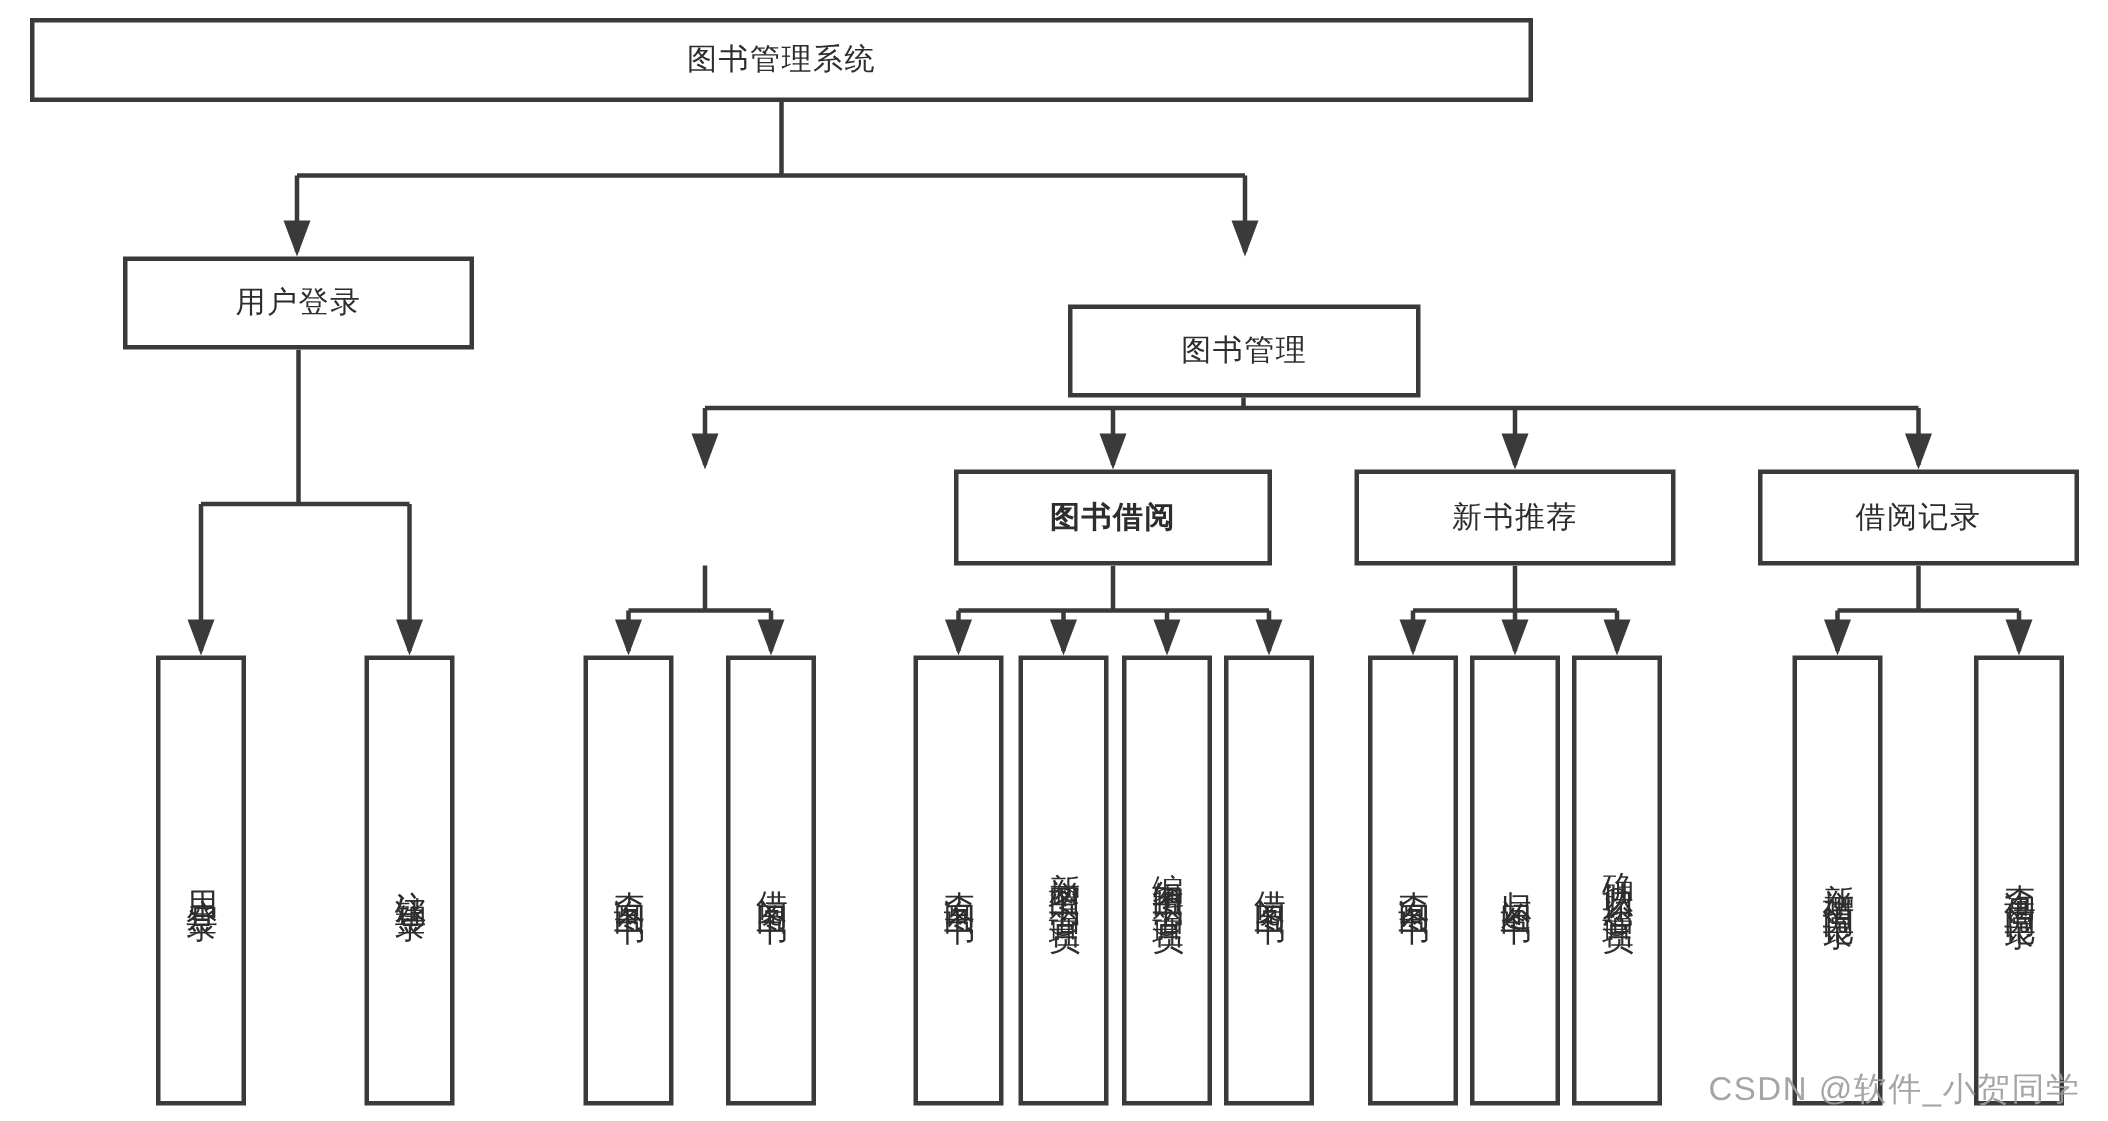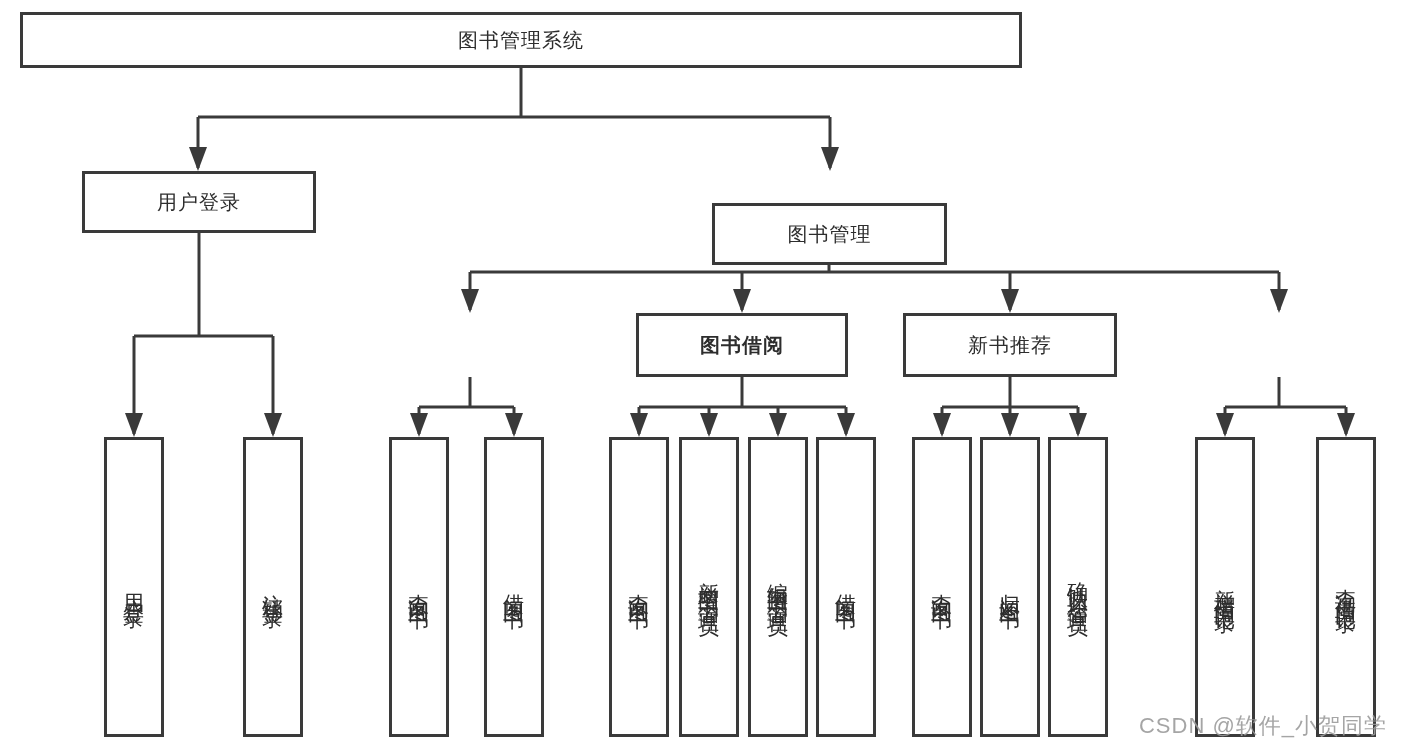--- a/index.html
+++ b/index.html
@@ -146,20 +146,23 @@
   <div class="node h" style="left:712px; top:171px; width:235px; height:62px;margin-top:32px;">
     <span>图书管理</span>
   </div>
 
   <div class="node h" style="left:636px; top:313px; width:212px; height:64px;font-weight:bold;">
     <span>图书借阅</span>
   </div>
   <div class="node h" style="left:903px; top:313px; width:214px; height:64px;">
     <span>新书推荐</span>
   </div>
+  <div class="node h" style="left:1172px; top:313px; width:214px; height:64px;">
+    <span>借阅记录</span>
+  </div>
 
   <div class="node v" style="left:104px; top:437px; width:60px; height:300px;">
     <span>用户登录</span>
   </div>
   <div class="node v" style="left:243px; top:437px; width:60px; height:300px;">
     <span>注销登录</span>
   </div>
 
   <div class="node v" style="left:389px; top:437px; width:60px; height:300px;">
     <span>查询图书</span>

